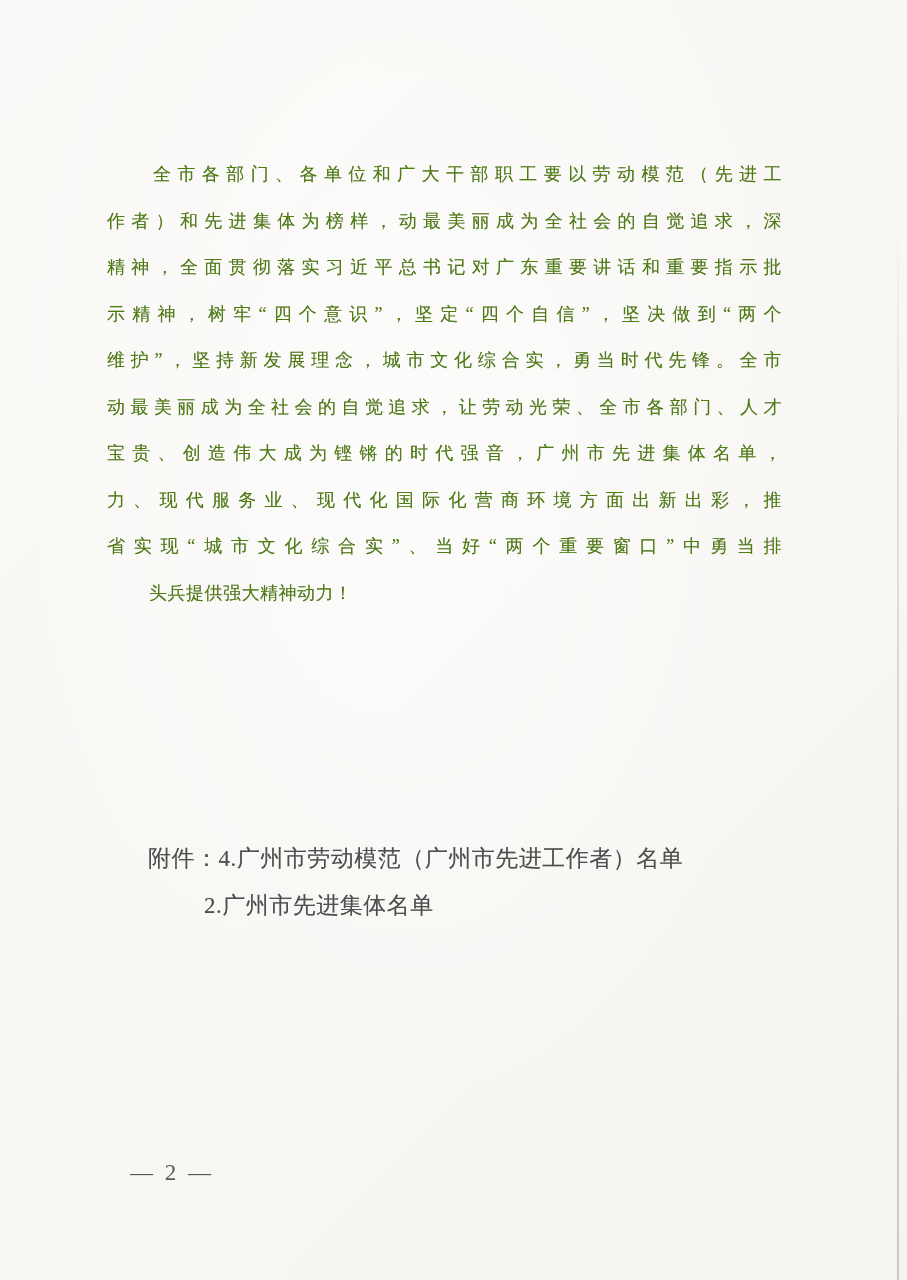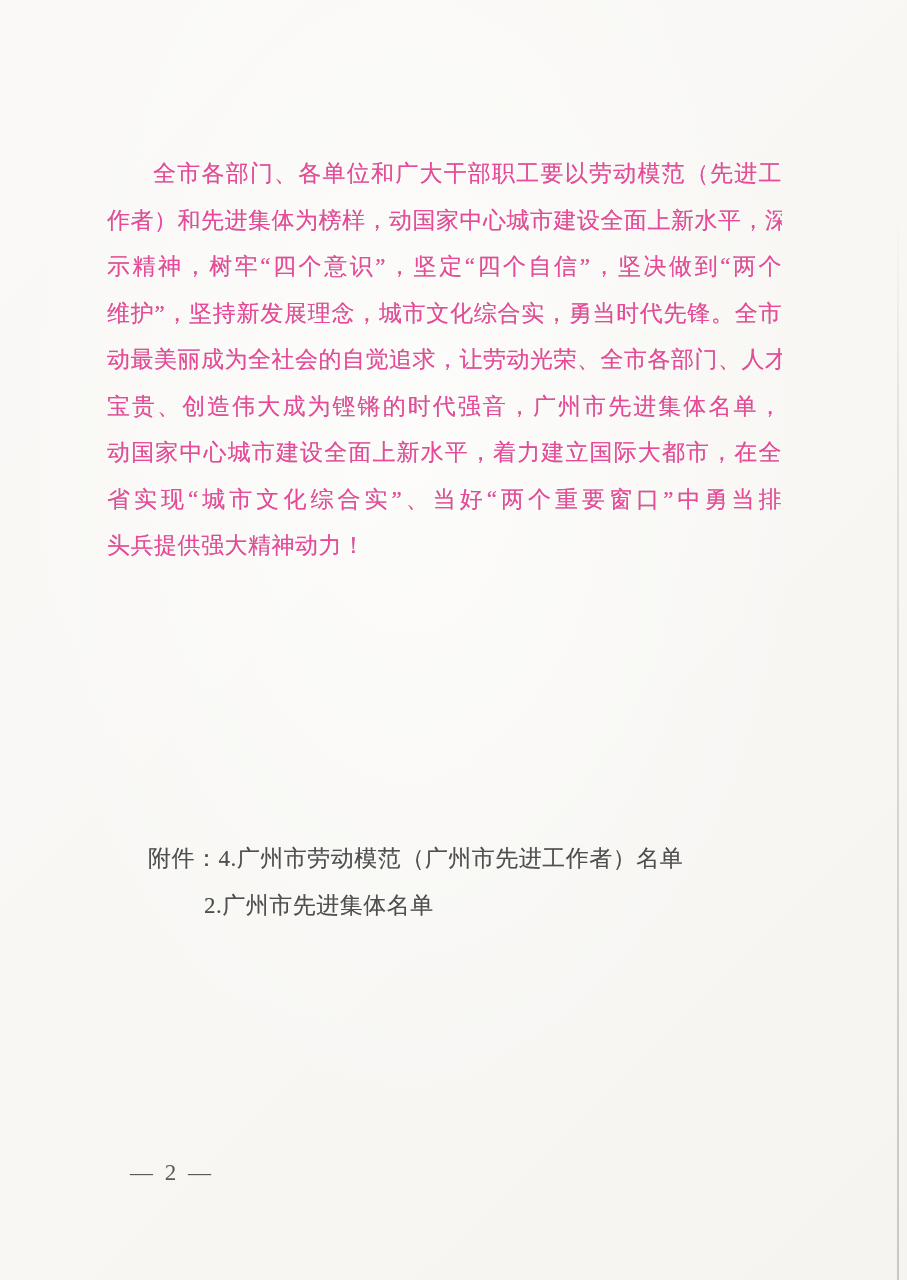--- a/index.html
+++ b/index.html
@@ -22,36 +22,37 @@
     inset: 0;
   }
   .text-block {
     position: absolute;
     left: 107px;
     top: 151px;
     width: 675px;
     overflow: hidden;
   }
   .line {
-    font-size: 23px;
+    font-size: 18px;
     line-height: 46.5px;
     height: 46.5px;
     white-space: nowrap;
     text-align: justify;
     text-align-last: justify;
     letter-spacing: 0.5px;
-    color: #ec4899;
+    color: #4d7c0f;
     text-shadow: 0 0 0.6px rgba(90,90,90,0.45);
   }
   .line.first {
     text-indent: 46px;
   }
   .line.last {
     text-align: center;
     text-align-last: left;
+    margin-left: 42px;
   }
   .attachment-block {
     position: absolute;
     left: 148px;
     top: 836px;
     width: 640px;
   }
   .attach-row {
     font-size: 23px;
     line-height: 46.5px;
@@ -87,26 +88,27 @@
     background: linear-gradient(to bottom, rgba(215,214,211,0) 0%, rgba(210,209,206,0.55) 20%, rgba(200,199,196,0.8) 70%, rgba(195,194,191,0.9) 100%);
   }
 </style>
 </head>
 <body>
 
 <div class="page">
 
   <div class="text-block">
     <div class="line first">全市各部门、各单位和广大干部职工要以劳动模范（先进工</div>
-    <div class="line">作者）和先进集体为榜样，动国家中心城市建设全面上新水平，深</div>
+    <div class="line">作者）和先进集体为榜样，动最美丽成为全社会的自觉追求，深</div>
+    <div class="line">精神，全面贯彻落实习近平总书记对广东重要讲话和重要指示批</div>
     <div class="line">示精神，树牢“四个意识”，坚定“四个自信”，坚决做到“两个</div>
     <div class="line">维护”，坚持新发展理念，城市文化综合实，勇当时代先锋。全市</div>
     <div class="line">动最美丽成为全社会的自觉追求，让劳动光荣、全市各部门、人才</div>
     <div class="line">宝贵、创造伟大成为铿锵的时代强音，广州市先进集体名单，</div>
-    <div class="line">动国家中心城市建设全面上新水平，着力建立国际大都市，在全</div>
+    <div class="line">力、现代服务业、现代化国际化营商环境方面出新出彩，推</div>
     <div class="line">省实现“城市文化综合实”、当好“两个重要窗口”中勇当排</div>
     <div class="line last">头兵提供强大精神动力！</div>
   </div>
 
   <div class="attachment-block">
     <div class="attach-row">
       <span class="attach-label">附件：</span><span>4.广州市劳动模范（广州市先进工作者）名单</span>
     </div>
     <div class="attach-row second">
       <span>2.广州市先进集体名单</span>

